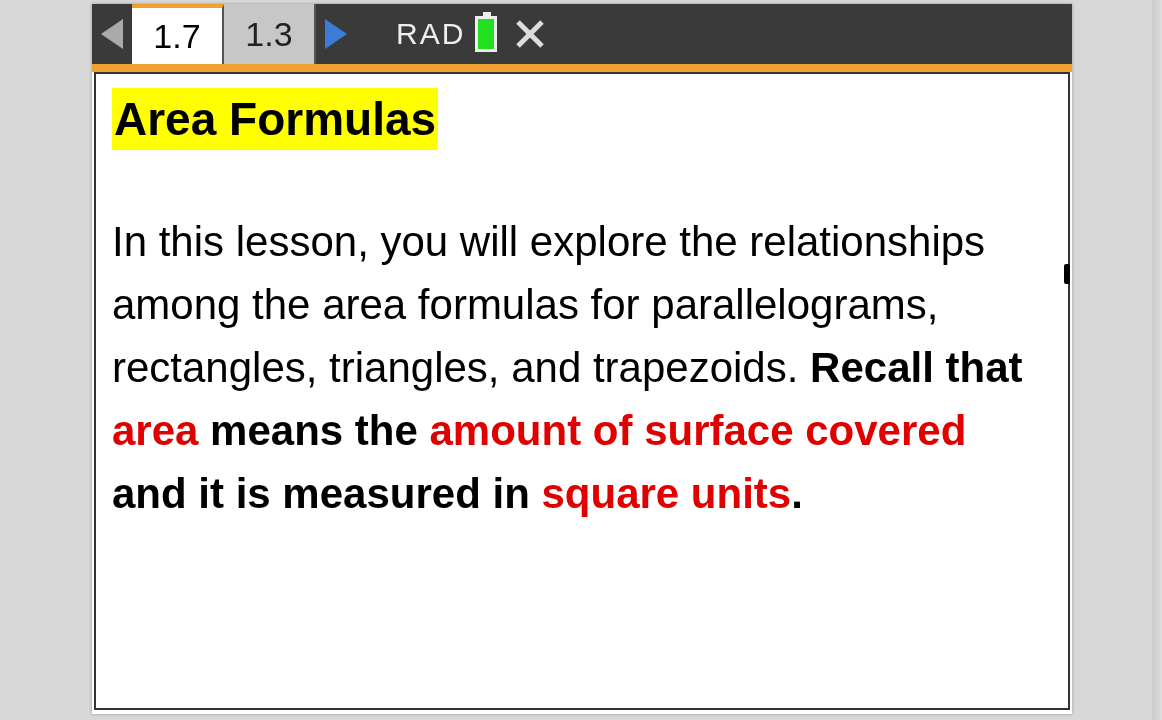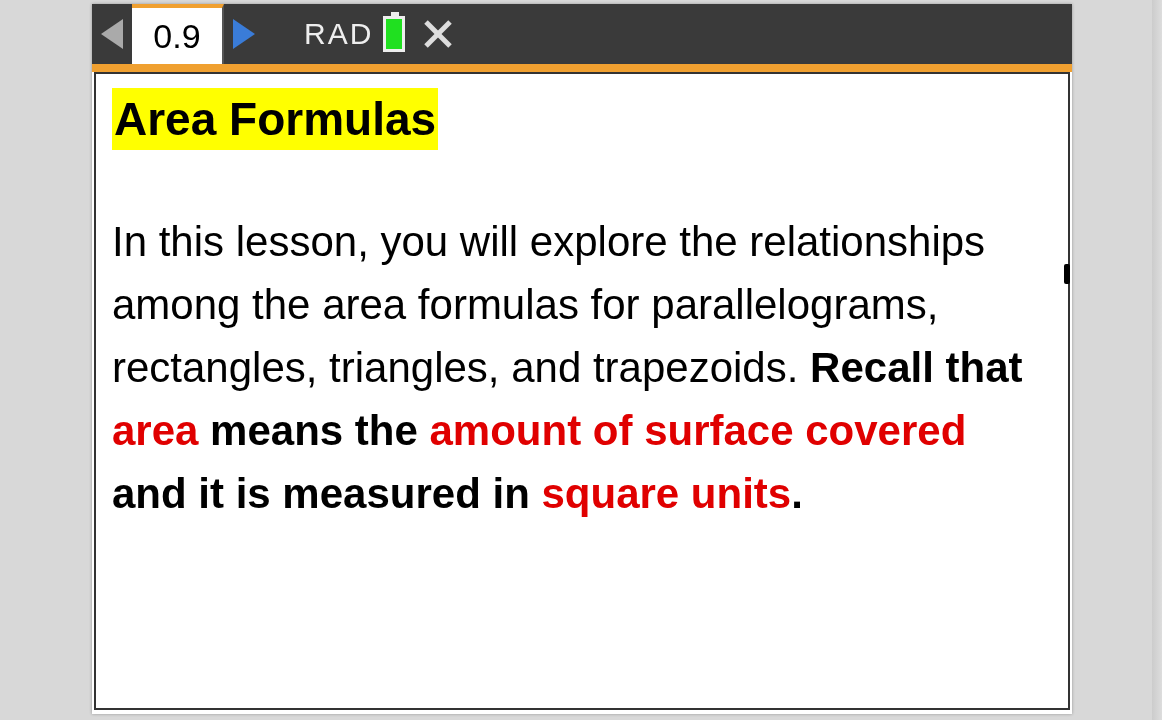--- a/index.html
+++ b/index.html
@@ -176,21 +176,24 @@
 <div class="outer-frame">
 
   <div class="titlebar">
     <div class="nav-arrow">
       <svg width="22" height="30" viewBox="0 0 22 30">
           <polygon points="22,0 22,30 0,15" fill="#aaa"></polygon>
         </svg>
     </div>
     <div class="tabs">
       <div class="tab active">
-          <span>0.9</span>
+          <span>1.7</span>
+        </div>
+      <div class="tab">
+          <span>1.3</span>
         </div>
     </div>
     <div class="nav-arrow fwd">
       <svg width="22" height="30" viewBox="0 0 22 30">
           <polygon points="0,0 0,30 22,15" fill="#3a7cd8"></polygon>
         </svg>
     </div>
     <div class="status-area">
       <span class="rad-label">RAD</span>
       <div class="battery"></div>

